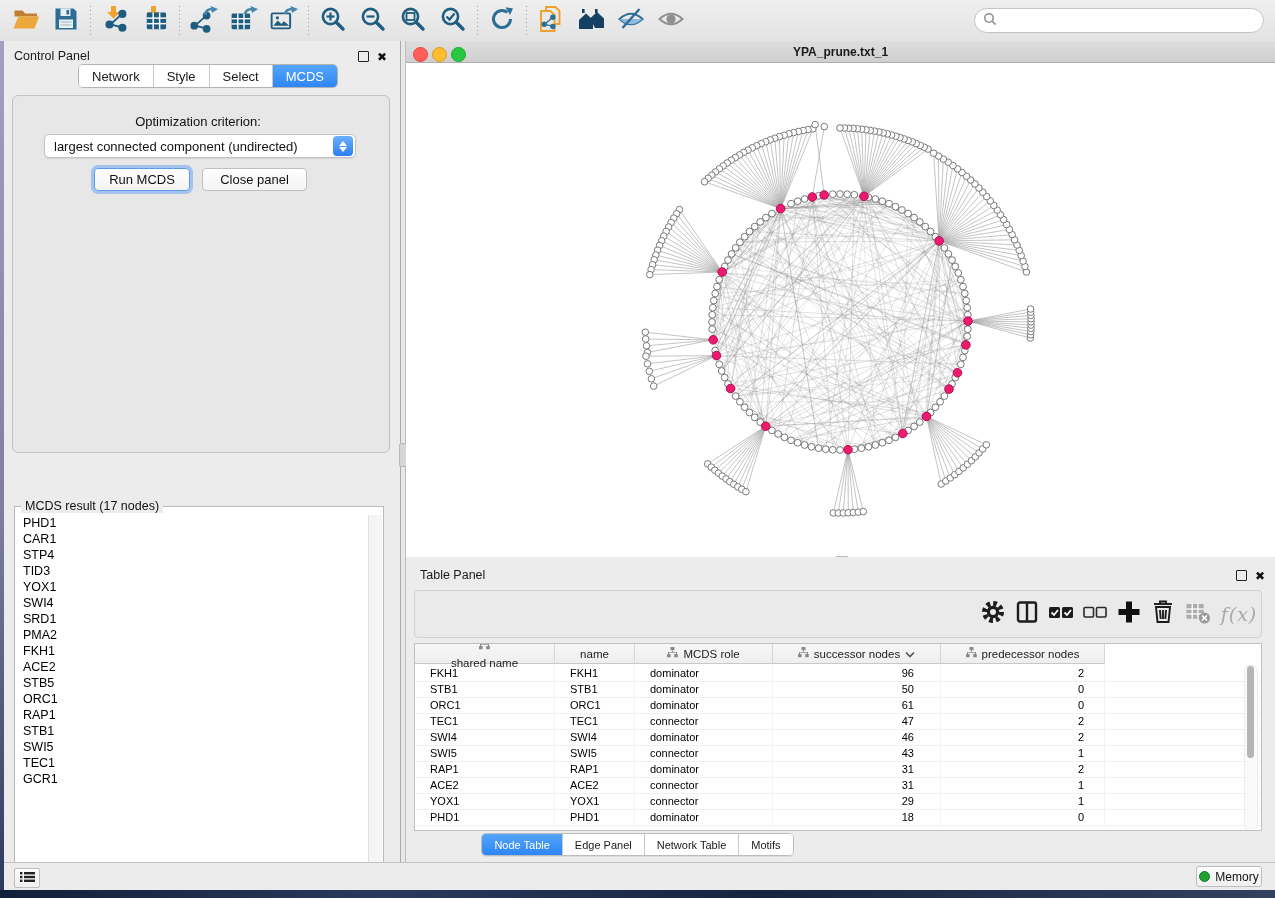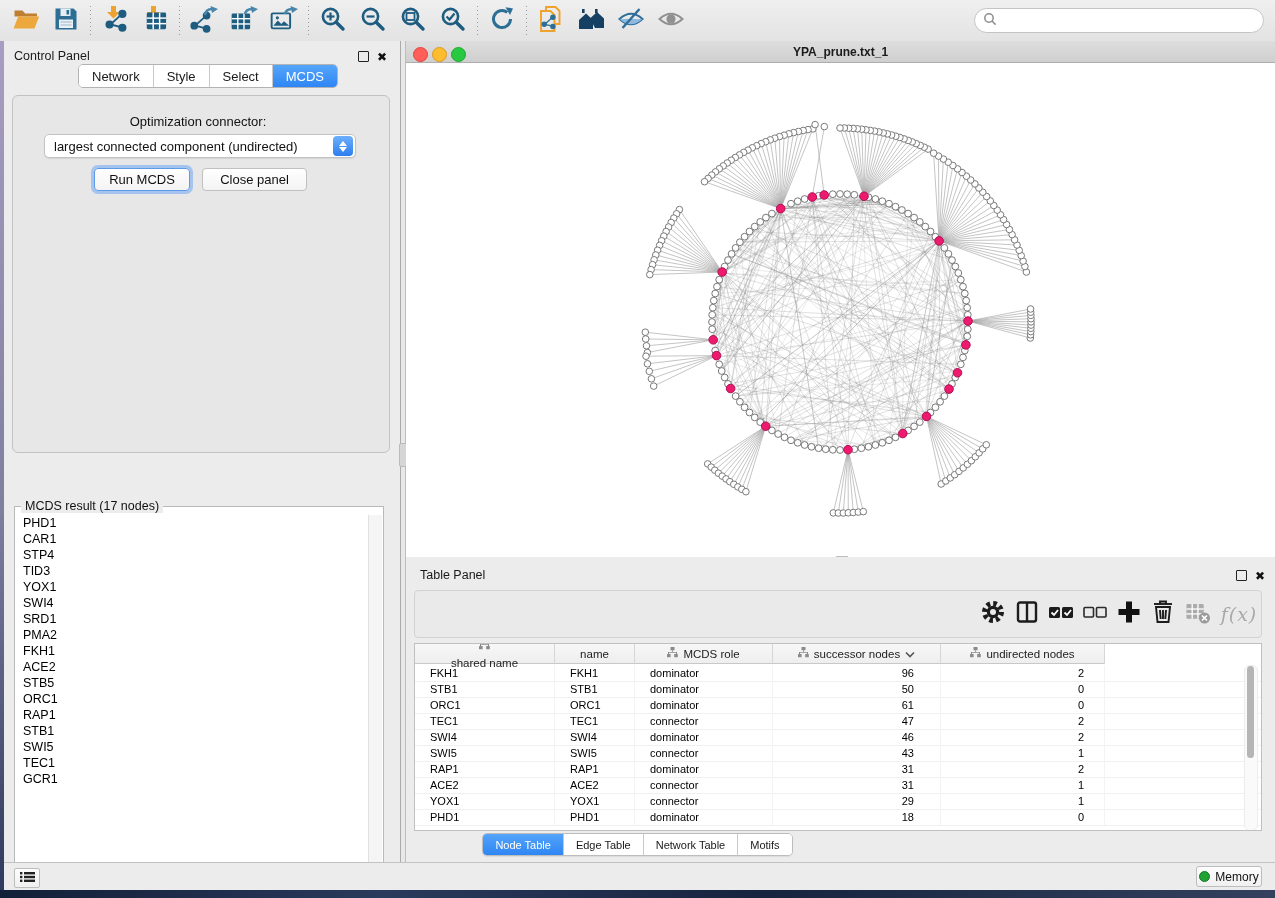--- a/index.html
+++ b/index.html
@@ -341,21 +341,21 @@
   <span class="float-box"></span>
   <span class="close-x">✖</span>
 </div>
 <div id="cp-tabs" class="abs">
     <div class="cp-tab">Network</div>
     <div class="cp-tab">Style</div>
     <div class="cp-tab">Select</div>
     <div class="cp-tab active">MCDS</div>
   </div>
 <div id="cp-box" class="abs"></div>
-<div id="criterion-label" class="abs">Optimization connector:</div>
+<div id="criterion-label" class="abs">Optimization criterion:</div>
 <div id="criterion-select" class="abs">
   <span class="sel-text">largest connected component (undirected)</span>
   <span class="sel-stepper">
       <span class="tri-up"></span>
       <span class="tri-down"></span>
     </span>
 </div>
 <div id="run-btn" class="abs mac-btn">Run MCDS</div>
 <div id="close-panel-btn" class="abs mac-btn">Close panel</div>
 <div id="mcds-fieldset" class="abs">
@@ -1174,21 +1174,21 @@
       </div>
       <div class="th" style="width: 164px;">
         <span><svg width="11" height="11" viewBox="0 0 11 11">
             <g fill="#8a8a8a">
               <rect x="3.5" y="0" width="4" height="3.2" rx="0.5"></rect>
               <rect x="0" y="7" width="3.6" height="3.2" rx="0.5"></rect>
               <rect x="7.2" y="7" width="3.6" height="3.2" rx="0.5"></rect>
               <path d="M5.2 3.2h0.8V5H10v2H9V5.8H2V7H1V5h4.2z"></path>
             </g>
           </svg></span>
-        <span>undirected nodes</span>
+        <span>predecessor nodes</span>
       </div>
       <div class="th filler" style="flex: 1 1 0%;"></div>
     </div>
   <div id="tbl-body">
       <div class="tr" style="top: 21px; width: 846px;">
         <div class="td left" style="width: 140px;">FKH1</div>
         <div class="td left" style="width: 80px;">FKH1</div>
         <div class="td left" style="width: 138px;">dominator</div>
         <div class="td right" style="width: 168px; padding-right: 26px;">96</div>
         <div class="td right" style="width: 164px; padding-right: 20px;">2</div>
@@ -1257,21 +1257,21 @@
         <div class="td right" style="width: 164px; padding-right: 20px;">0</div>
       </div>
     </div>
   <div id="tbl-vscroll">
       <div id="tbl-thumb"></div>
     </div>
 </div>
 <div id="bottom-tabs" class="abs">
     <div id="bottom-tabs-inner">
       <div class="bt-tab active">Node Table</div>
-      <div class="bt-tab">Edge Table</div>
+      <div class="bt-tab">Edge Panel</div>
       <div class="bt-tab">Network Table</div>
       <div class="bt-tab">Motifs</div>
     </div>
   </div>
 
 <div id="status-bar" class="abs"></div>
 <div id="console-btn" class="abs">
   <span>
     <svg width="15" height="12" viewBox="0 0 15 12">
         <g fill="#222">

